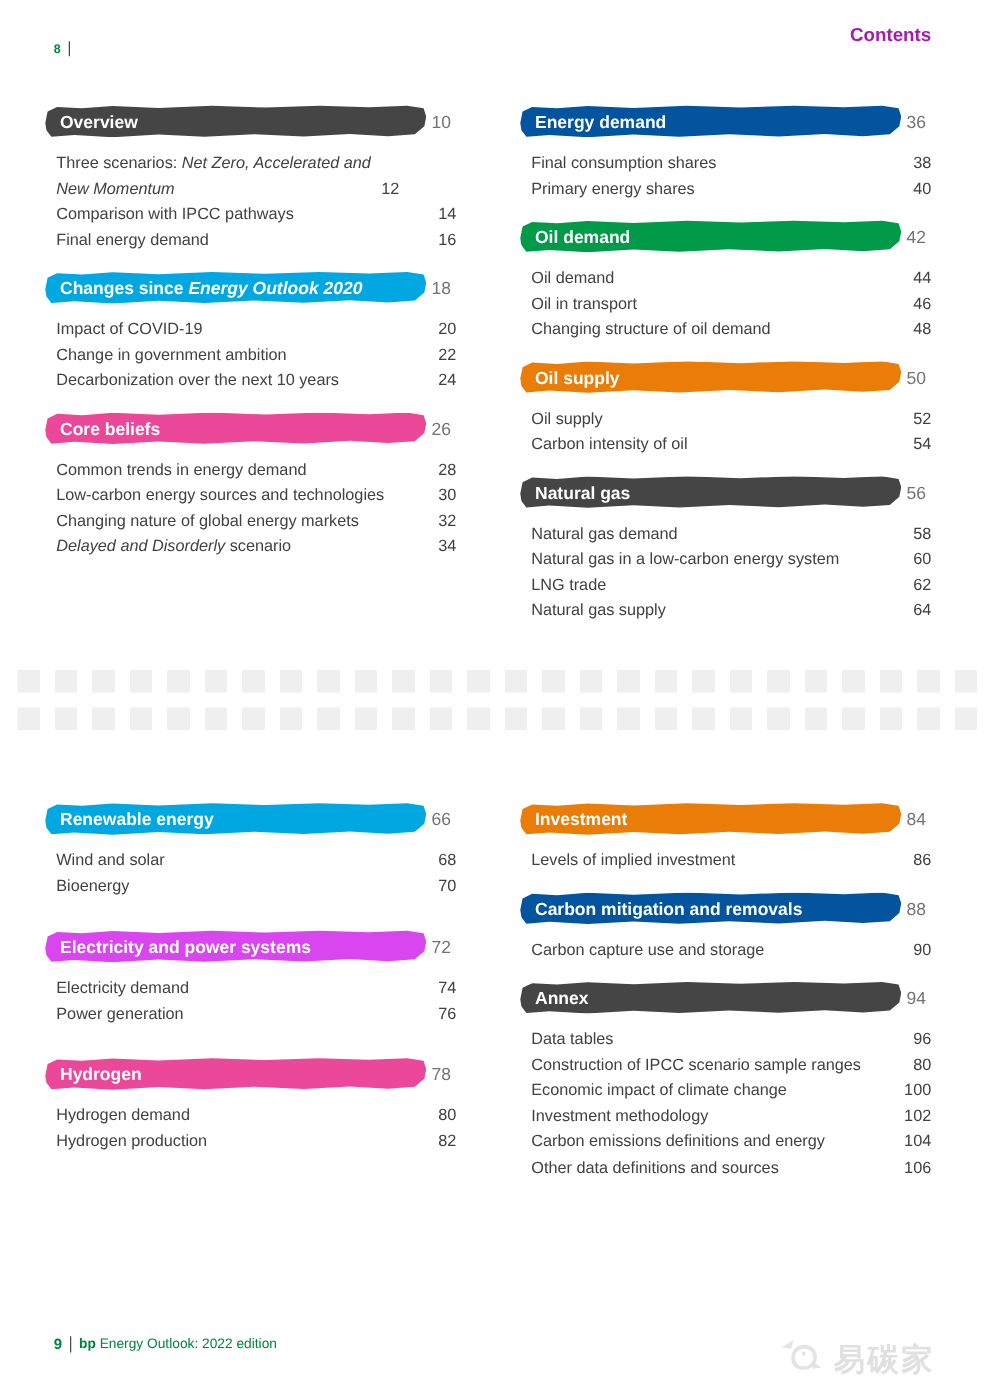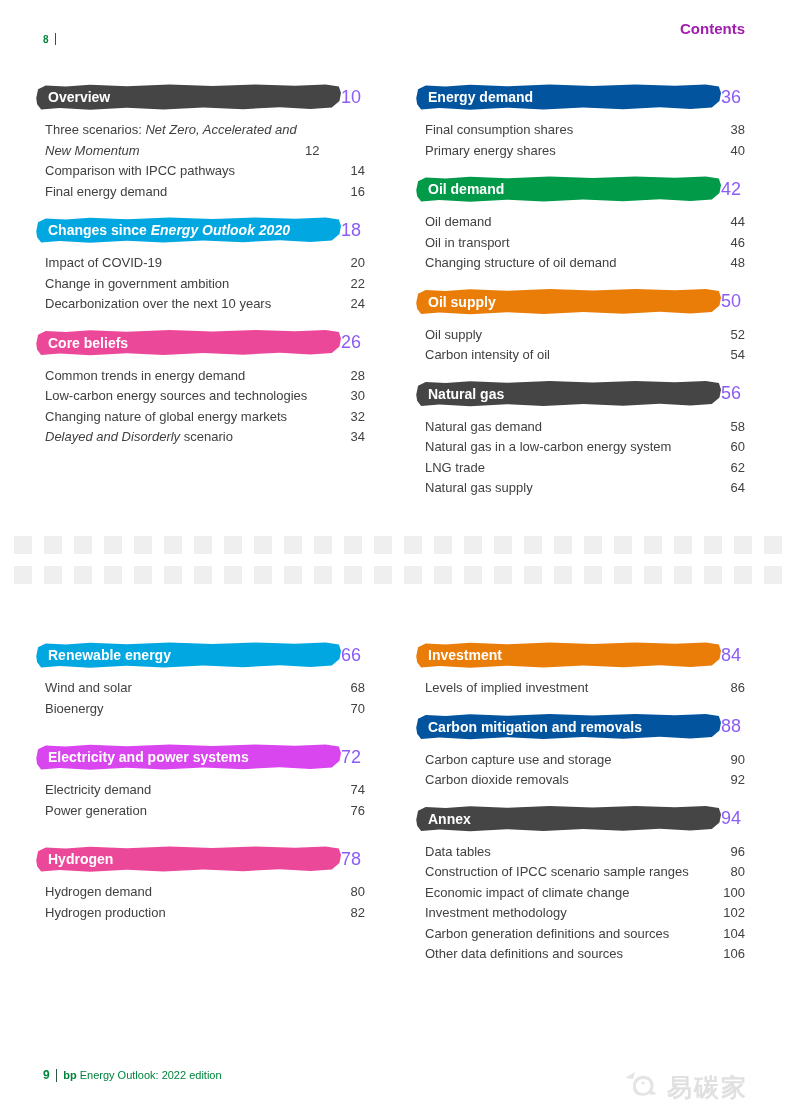--- a/index.html
+++ b/index.html
@@ -25,21 +25,21 @@
   #col-br{left:415px;top:642px;}
   .section{margin-bottom:15px;}
   #col-bl .section{margin-bottom:25px;}
 
   
   .banner-row{display:flex;align-items:center;margin-bottom:10px;}
   .banner{height:26px;flex:0 0 306px;box-sizing:border-box;padding-left:13px;
           color:#fff;font-weight:bold;font-size:14px;line-height:26px;white-space:nowrap;
           clip-path:polygon(0.4% 55%,1% 20%,3.5% 6%,10% 10%,18% 3%,30% 9%,44% 2%,58% 8%,72% 2%,85% 7%,95% 2%,99.3% 10%,100% 35%,99.5% 65%,97% 90%,90% 96%,80% 89%,68% 97%,55% 90%,42% 98%,30% 91%,18% 99%,8% 92%,2% 98%,0.7% 78%);}
   .banner em{font-style:italic;}
-  .banner-page{flex:1;text-align:left;font-size:18px;color:#8b5cf6;}
+  .banner-page{flex:1;text-align:center;font-size:14px;color:#737373;}
 
   .c-darkgray{background:#454545;}
   .c-lightblue{background:#00a7e1;}
   .c-purple{background:#ec4899;}
   .c-darkblue{background:#02549e;}
   .c-green{background:#009a49;}
   .c-orange{background:#ea7c08;}
   .c-lime{background:#d946ef;}
 
   
@@ -267,24 +267,20 @@
 
     <div class="section">
       <div class="banner-row">
         <div class="banner c-darkblue"><span>Carbon mitigation and removals</span></div>
         <span class="banner-page">88</span>
       </div>
       <div class="item">
         <span class="lbl">Carbon capture use and storage</span>
         <span class="pg">90</span>
       </div>
-      <div class="item">
-        <span class="lbl">Carbon dioxide removals</span>
-        <span class="pg">92</span>
-      </div>
     </div>
 
     <div class="section">
       <div class="banner-row">
         <div class="banner c-darkgray"><span>Annex</span></div>
         <span class="banner-page">94</span>
       </div>
       <div class="item">
         <span class="lbl">Data tables</span>
         <span class="pg">96</span>
@@ -295,21 +291,21 @@
       </div>
       <div class="item">
         <span class="lbl">Economic impact of climate change</span>
         <span class="pg">100</span>
       </div>
       <div class="item">
         <span class="lbl">Investment methodology</span>
         <span class="pg">102</span>
       </div>
       <div class="item">
-        <span class="lbl">Carbon generation definitions and sources</span>
+        <span class="lbl">Carbon emissions definitions and energy</span>
         <span class="pg">104</span>
       </div>
       <div class="item">
         <span class="lbl">Other data definitions and sources</span>
         <span class="pg">106</span>
       </div>
     </div>
   </div>
 
   <div class="footer">

